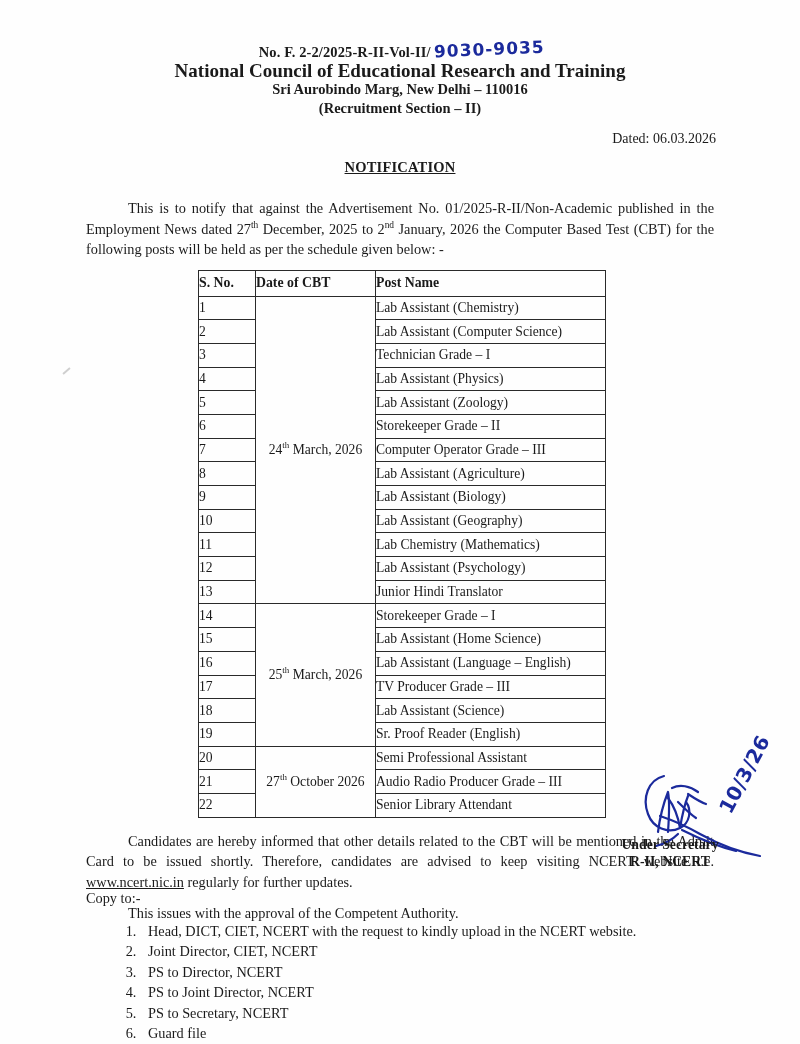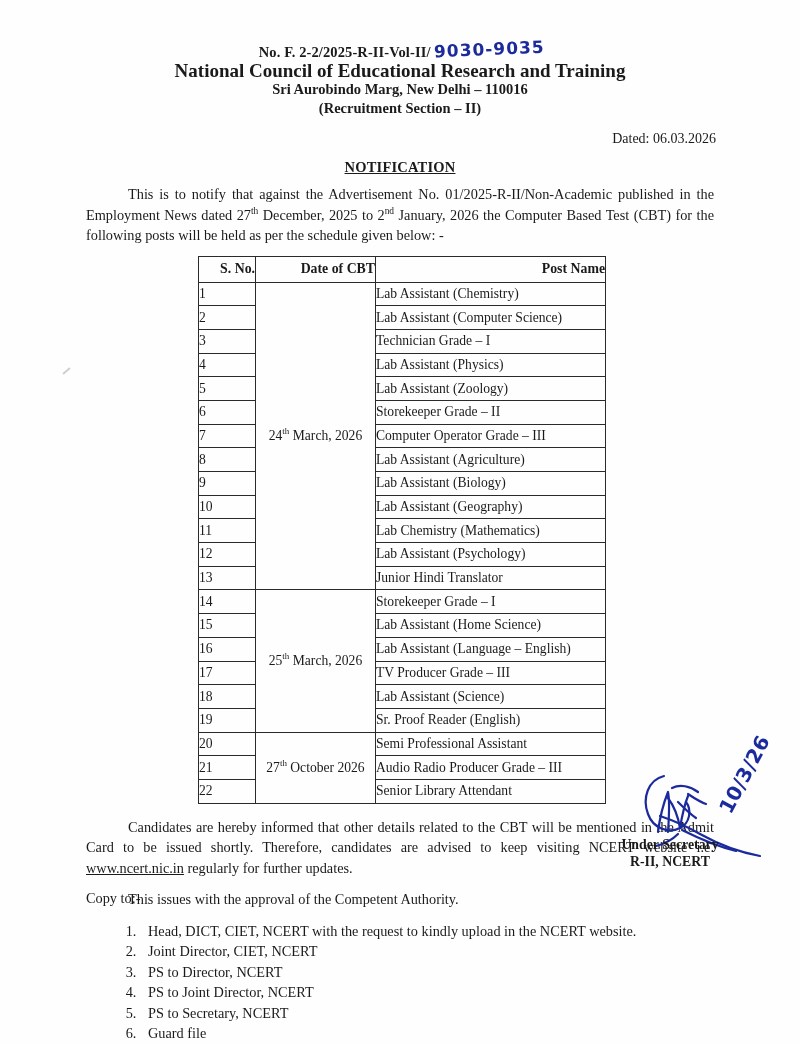--- a/index.html
+++ b/index.html
@@ -72,21 +72,21 @@
 
   
   .para {
     font-size: 14.3px;
     line-height: 20.5px;
     text-align: justify;
     margin: 0;
     padding: 0 86px 0 86px;
   }
   .para.indent { text-indent: 42px; }
-  .p1 { margin-top: 8px; }
+  .p1 { margin-top: 22px; }
   sup { font-size: 0.66em; vertical-align: super; line-height: 0; }
 
   
   .tbl-wrap {
     margin-top: 10px;
     display: flex;
     justify-content: flex-start;
     padding-left: 198px;
   }
   table.sched {
@@ -95,21 +95,21 @@
     width: 407px;
     font-size: 13.6px;
   }
   table.sched th, table.sched td {
     border: 1px solid #2a2a2a;
     padding: 0;
     vertical-align: middle;
   }
   table.sched thead th {
     height: 25px;
-    text-align: right;
+    text-align: left;
     font-weight: bold;
     font-size: 13.8px;
   }
   col.c-sno { width: 57px; }
   col.c-date { width: 120px; }
   col.c-post { width: 230px; }
 
   td.sno {
     height: 22.7px;
     text-align: left;

